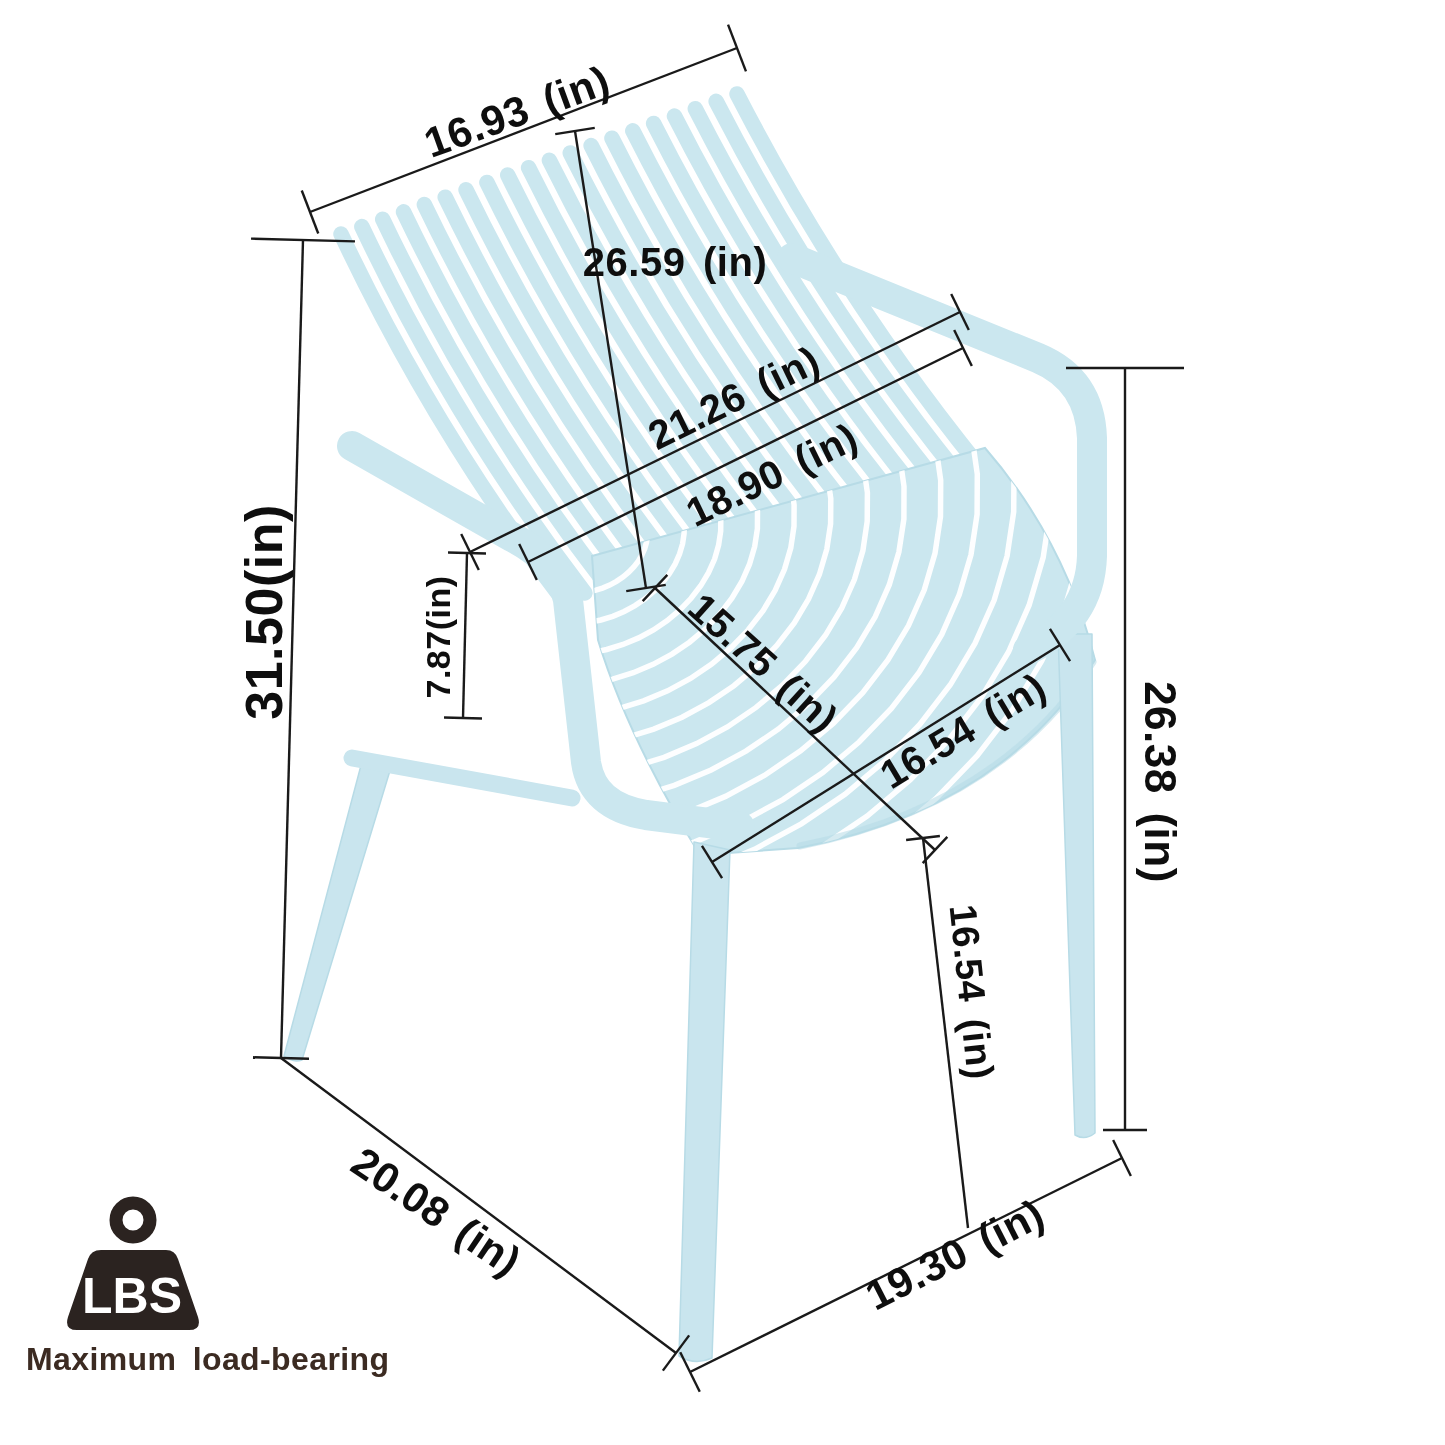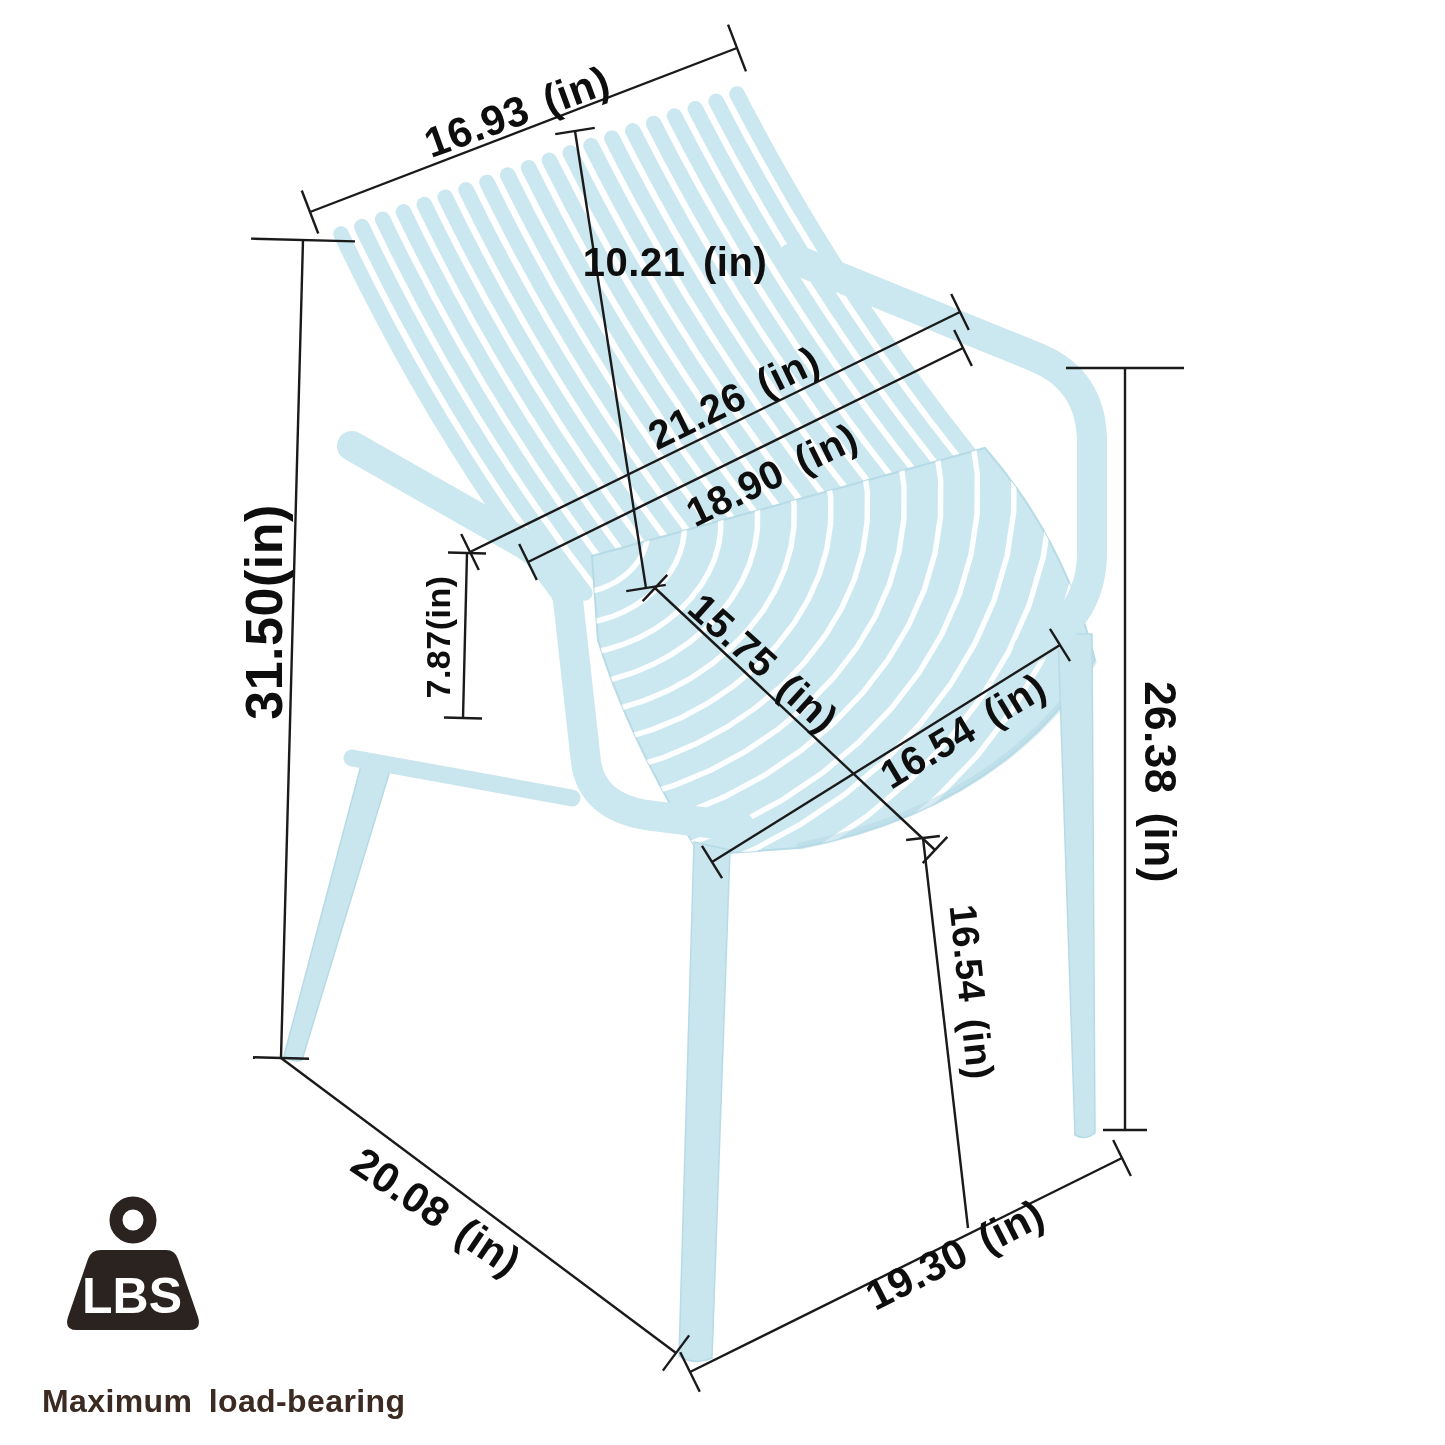--- a/index.html
+++ b/index.html
@@ -19,22 +19,22 @@
   .arm{fill:none; stroke:var(--chair); stroke-width:30; stroke-linecap:round; stroke-linejoin:round;}
   .rail{fill:none; stroke:var(--chair-leg); stroke-width:17; stroke-linecap:round;}
   .edge{fill:none; stroke:var(--chair-dark); stroke-width:7; stroke-linecap:round; opacity:.55;}
   .dline{stroke:var(--line); stroke-width:2.4; fill:none;}
   .dim-label{
     position:absolute; white-space:nowrap; color:var(--ink);
     font-weight:600; transform:translate(-50%,-50%) rotate(var(--r,0deg));
     letter-spacing:.5px; word-spacing:6px;
   }
   .load-caption{
-    position:absolute; left:42px; top:1341px; color:var(--caption);
-    font-size:32px; font-weight:700; line-height:37px; letter-spacing:.4px; word-spacing:7px;margin-top:42px;
+    position:absolute; left:26px; top:1341px; color:var(--caption);
+    font-size:32px; font-weight:700; line-height:37px; letter-spacing:.4px; word-spacing:7px;
   }
   .badge-text{font-family:"Liberation Sans", sans-serif; font-weight:700;}
 </style>
 </head>
 <body>
 
 <div class="canvas">
 
   <svg width="1445" height="1445" viewBox="0 0 1445 1445">
 
@@ -152,21 +152,21 @@
       </g>
 
     <g id="badge">
       <circle cx="133" cy="1220" r="17" fill="none" stroke="var(--badge)" stroke-width="13"></circle>
       <path fill="var(--badge)" d="M101,1250 L166,1250 Q175,1250 178,1259 L198,1317 Q202,1330 189,1330 L77,1330 Q64,1330 68,1317 L88,1259 Q91,1250 101,1250 Z"></path>
       <text class="badge-text" x="132" y="1313" font-size="50" fill="#ffffff" text-anchor="middle">LBS</text>
     </g>
   </svg>
 
   <div class="dim-label" style="left:517px;  top:112px;  --r:-20deg; font-size:42px;">16.93 (in)</div>
-  <div class="dim-label" style="left:675px;  top:262px;  --r:0deg;   font-size:40px;">10.21 (in)</div>
+  <div class="dim-label" style="left:675px;  top:262px;  --r:0deg;   font-size:40px;">26.59 (in)</div>
   <div class="dim-label" style="left:734px;  top:398px;  --r:-26deg; font-size:40px;">21.26 (in)</div>
   <div class="dim-label" style="left:772px;  top:475px;  --r:-26deg; font-size:40px;">18.90 (in)</div>
   <div class="dim-label" style="left:264px;  top:612px;  --r:-90deg; font-size:52px;">31.50(in)</div>
   <div class="dim-label" style="left:438px;  top:637px;  --r:-90deg; font-size:34px;">7.87(in)</div>
   <div class="dim-label" style="left:763px;  top:663px;  --r:42deg;  font-size:40px;">15.75 (in)</div>
   <div class="dim-label" style="left:963px;  top:731px;  --r:-31deg; font-size:40px;">16.54 (in)</div>
   <div class="dim-label" style="left:1160px; top:782px;  --r:90deg;  font-size:44px;">26.38 (in)</div>
   <div class="dim-label" style="left:971px;  top:992px;  --r:84deg;  font-size:38px;">16.54 (in)</div>
   <div class="dim-label" style="left:436px;  top:1212px; --r:34deg;  font-size:42px;">20.08 (in)</div>
   <div class="dim-label" style="left:955px;  top:1255px; --r:-27deg; font-size:42px;">19.30 (in)</div>

